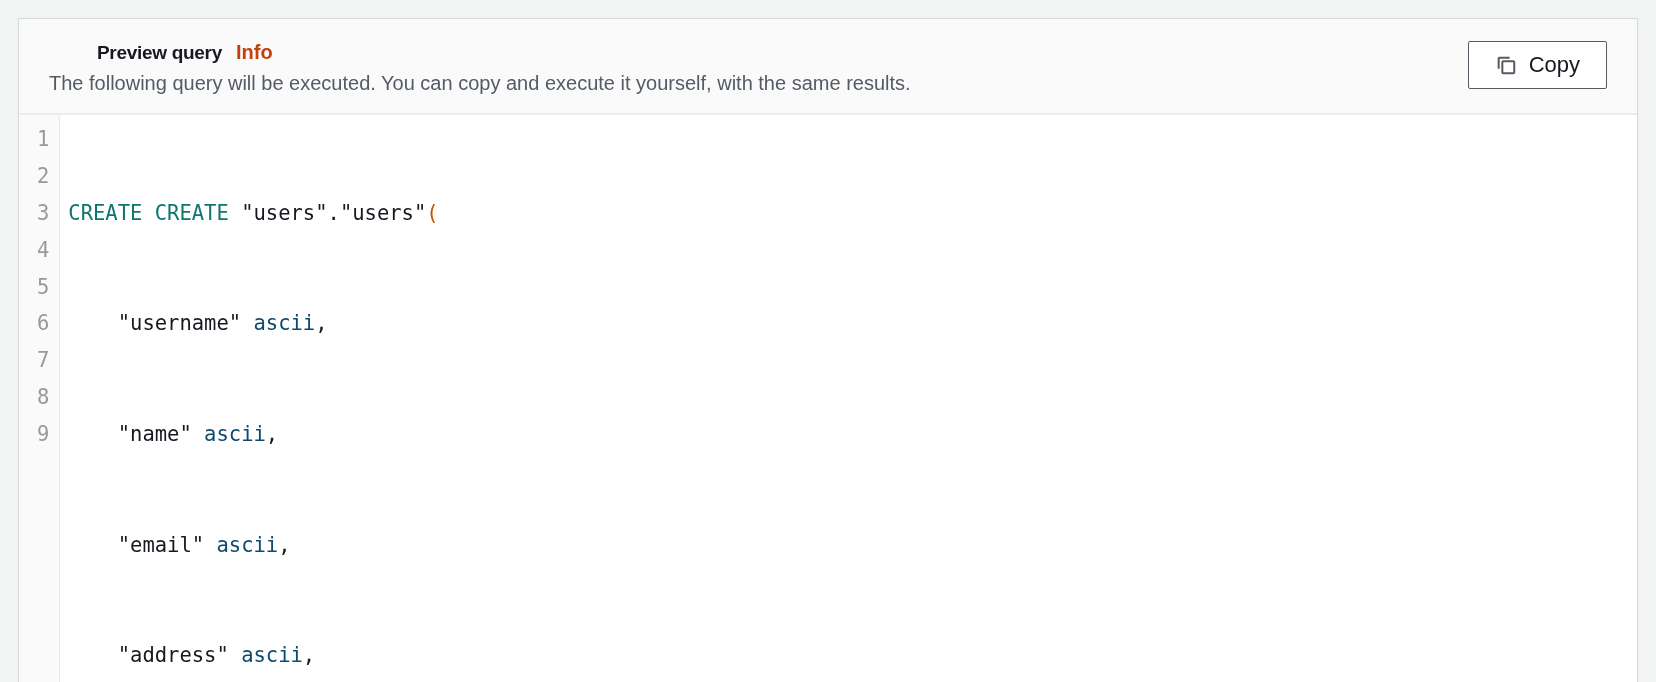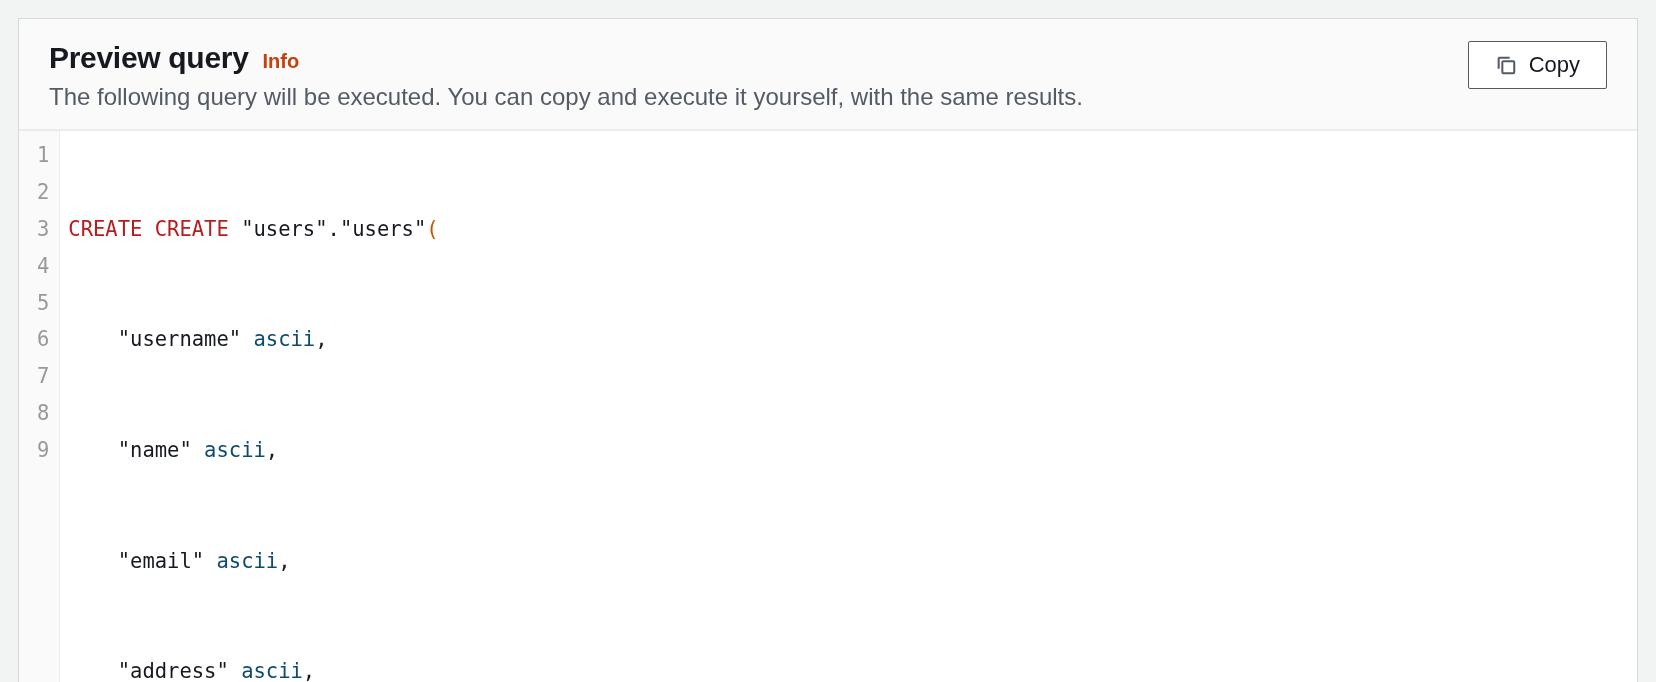--- a/index.html
+++ b/index.html
@@ -19,32 +19,33 @@
       padding: 22px 30px 18px 30px;
       border-bottom: 1px solid #eaeded;
       background: #fafafa;
     }
     .title-row {
       display: flex;
       align-items: baseline;
       gap: 14px;
     }
     .title {
-      font-size: 30px;
+      font-size: 19px;
       font-weight: 800;
       color: #16191f;
       letter-spacing: -0.3px;
+      margin-left: 48px;
     }
     .info-link {
       font-size: 20px;
       font-weight: 700;
       color: #c2410c;
     }
     .subtitle {
-      font-size: 24px;
+      font-size: 20px;
       color: #545b64;
       margin-top: 8px;
     }
     .copy-btn {
       display: inline-flex;
       align-items: center;
       gap: 12px;
       border: 1.5px solid #545b64;
       background: #ffffff;
       padding: 10px 26px;
@@ -70,21 +71,21 @@
       border-right: 1px solid #e9ebed;
     }
     .gutter div { }
     .code {
       padding: 6px 6px 6px 8px;
       flex: 1;
       color: #000;
       white-space: pre;
     }
     .code div { white-space: pre; }
-    .kw { color: #b91c1c; text-align: center; }
+    .kw { color: #0f766e; text-align: center; }
     .str { color: #16191f; }
     .type { color: #0c4a6e; }
     .punct { color: #16191f; }
     .fn { color: #c05900; }
     .copy-icon { display:inline-flex; }
   </style>
 </head>
 <body>
 
 <div class="panel">

